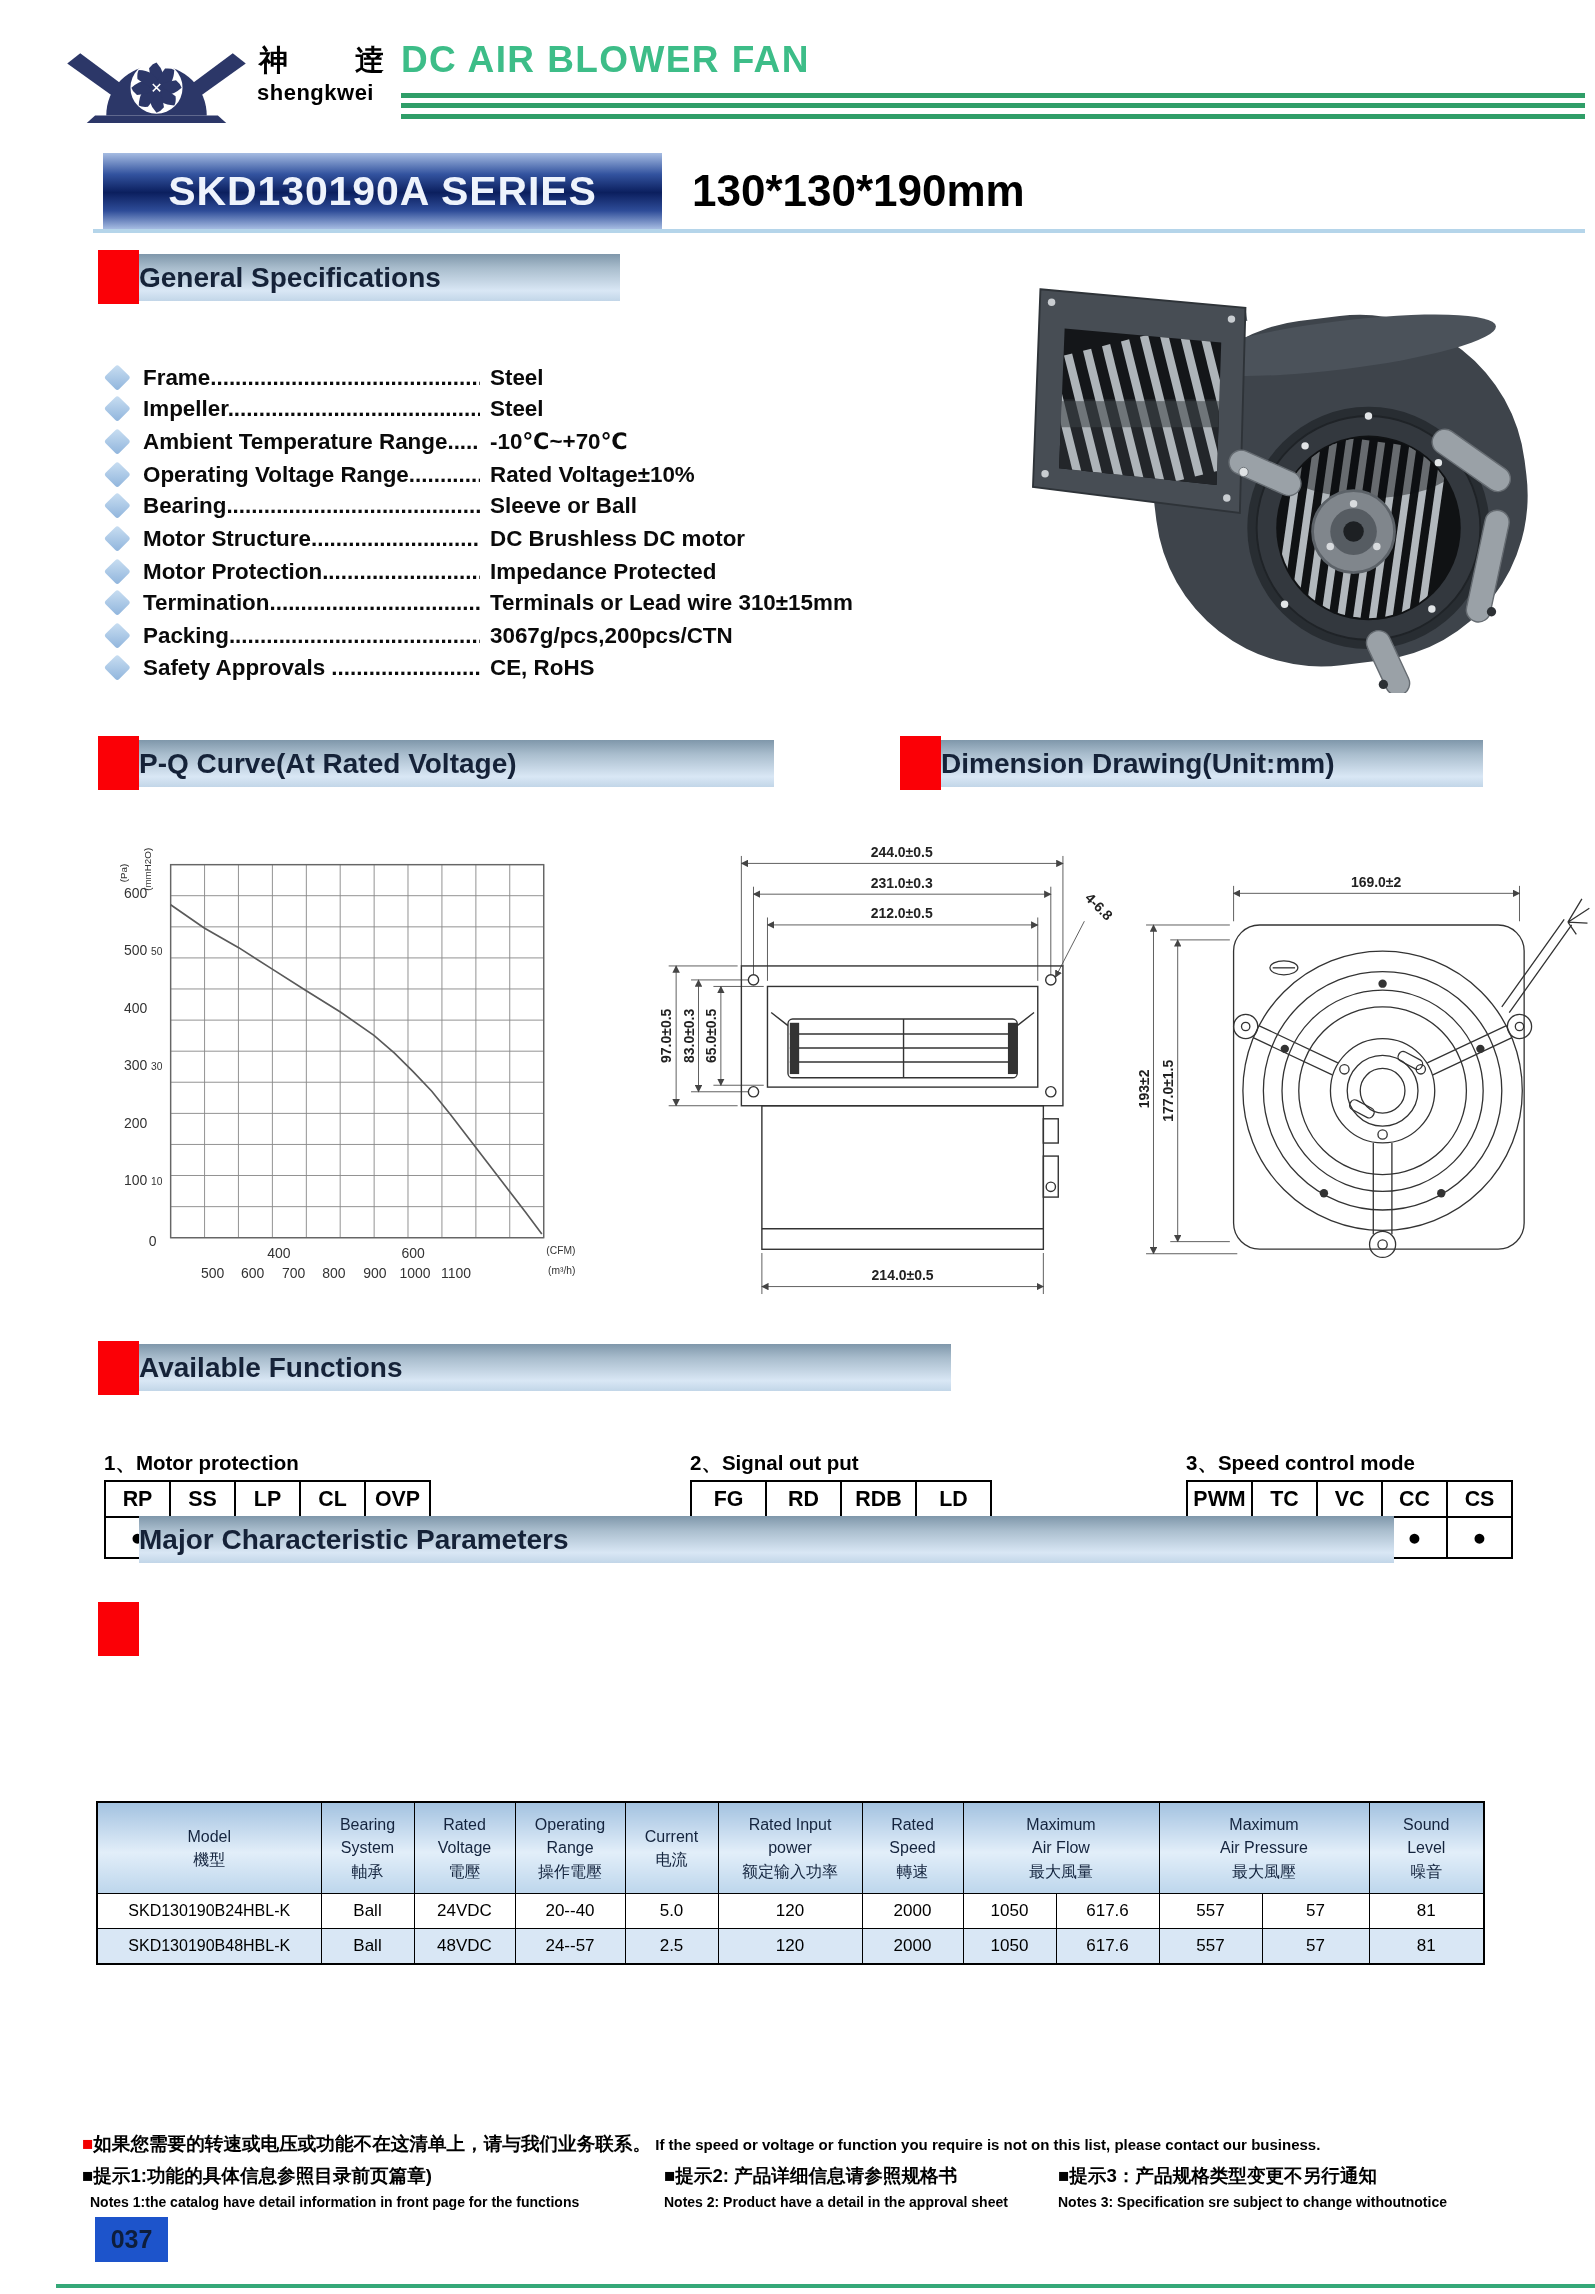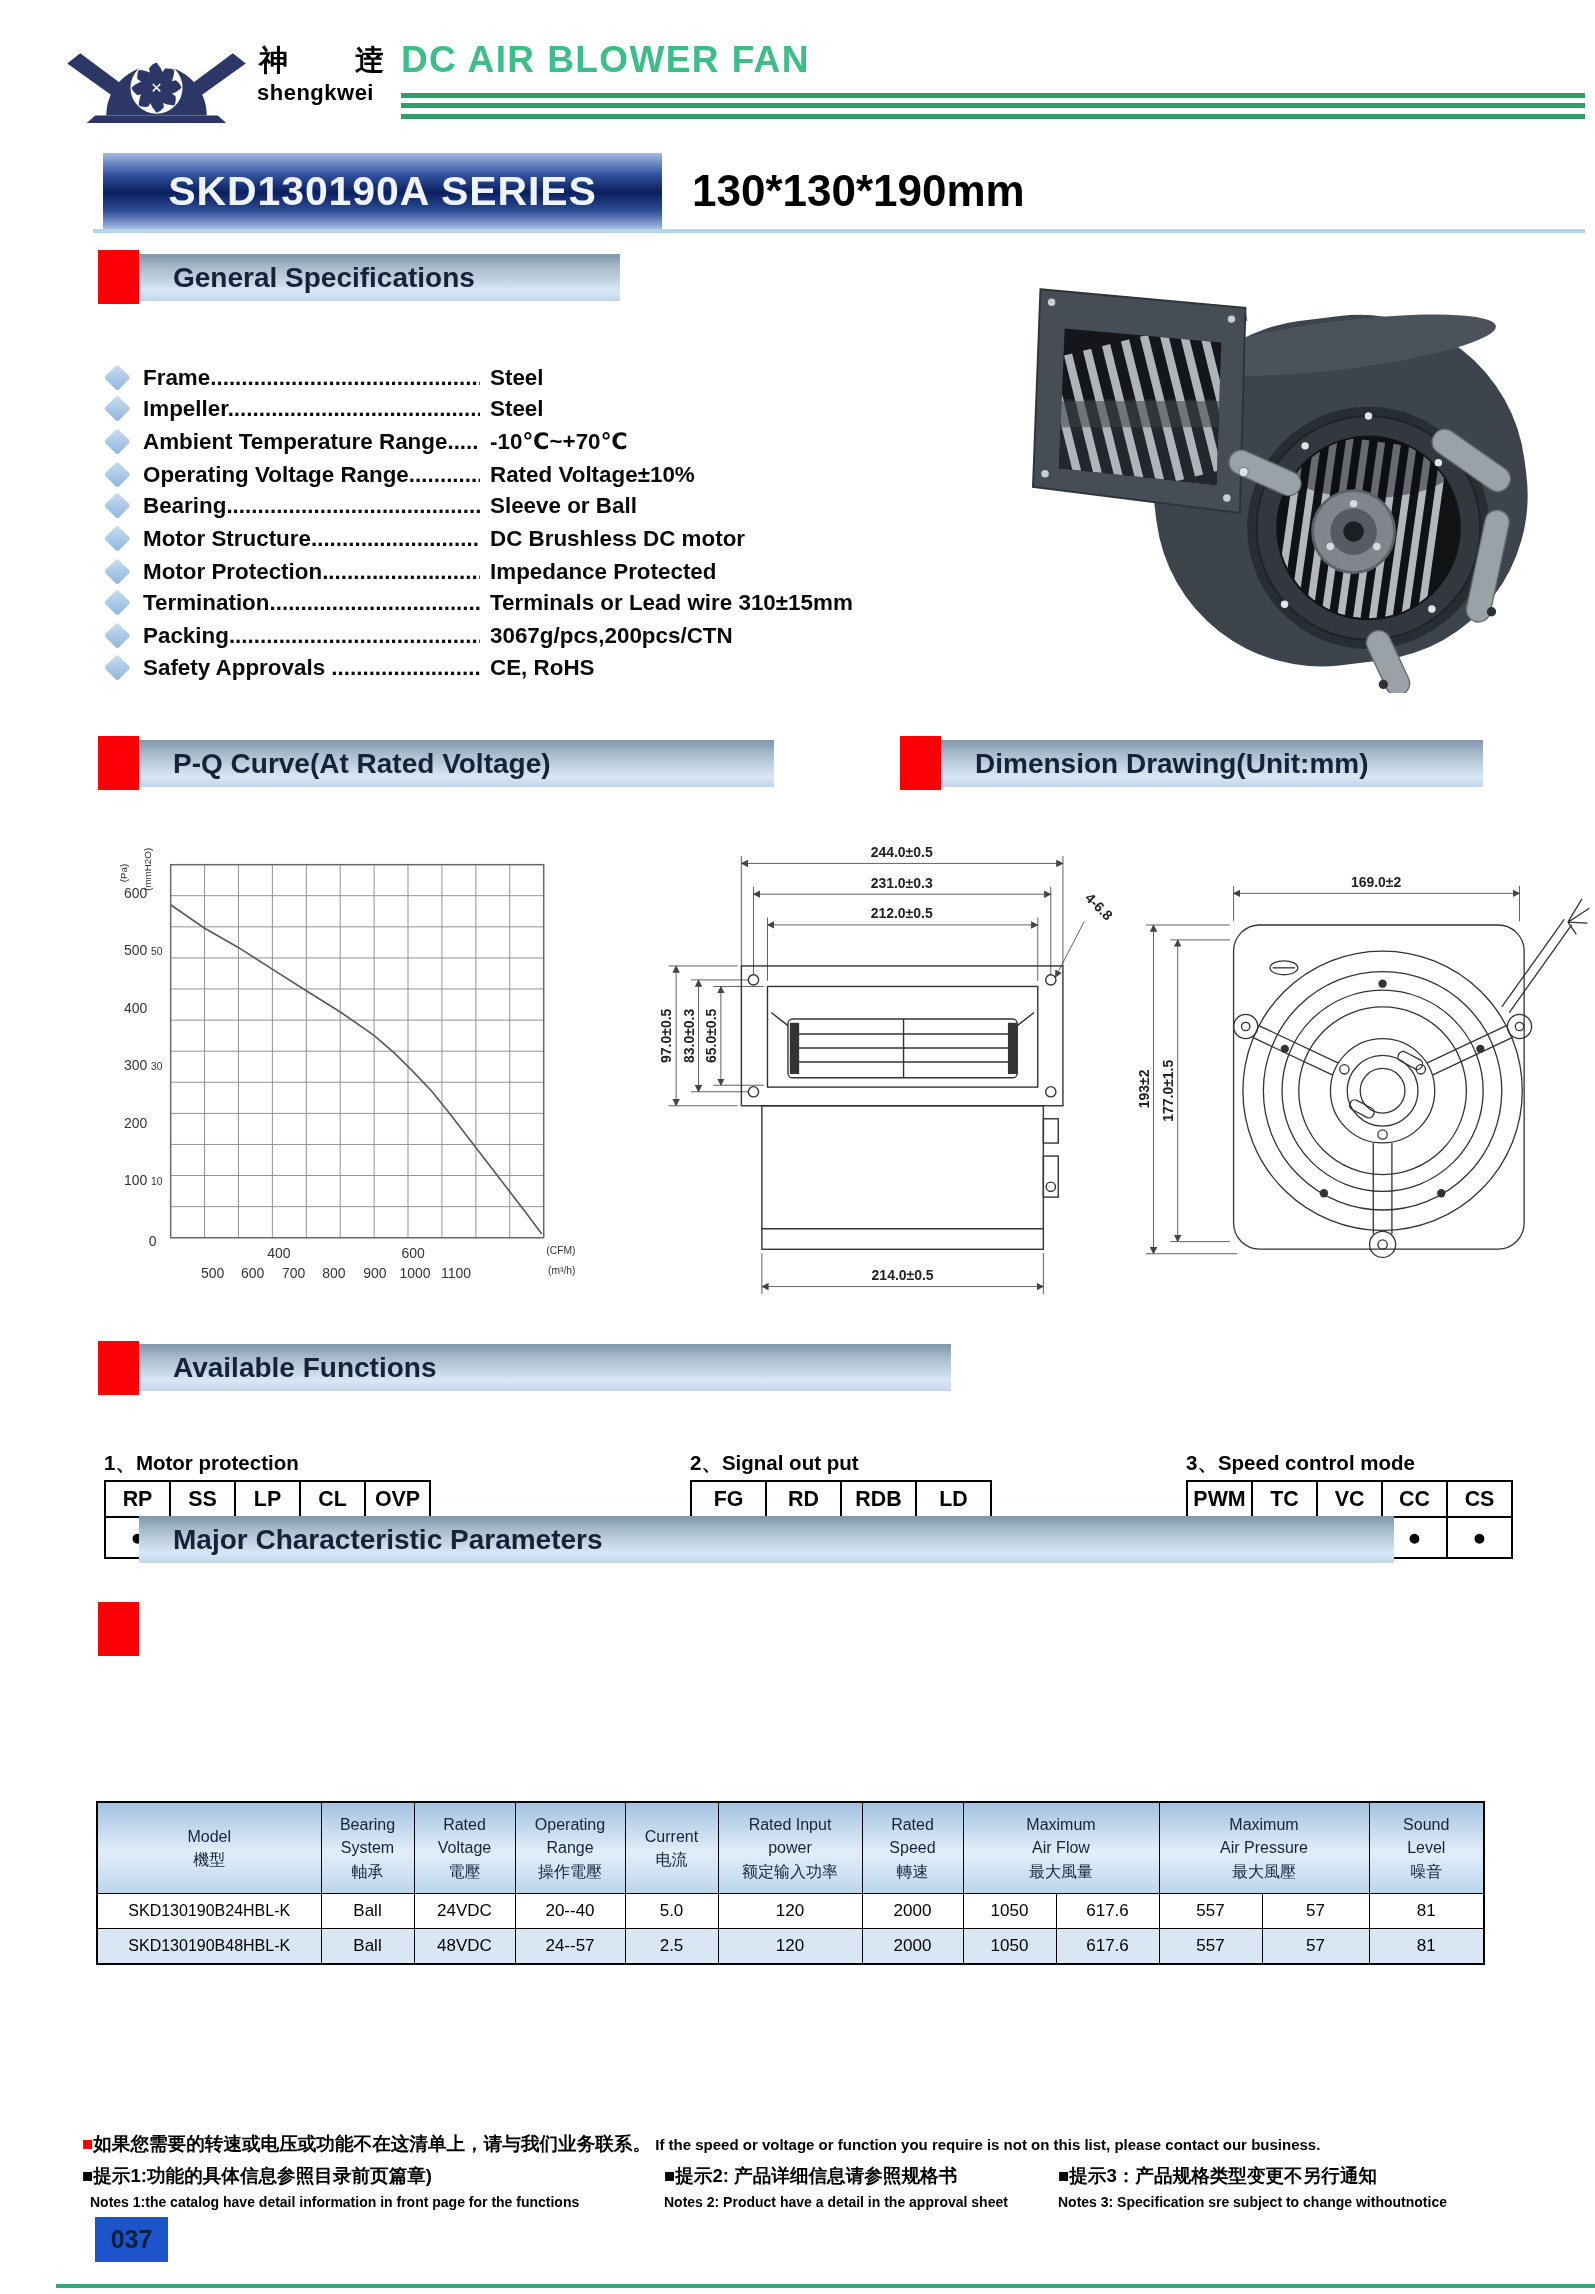--- a/index.html
+++ b/index.html
@@ -19,21 +19,21 @@
   .series-banner{left:103px;top:153px;width:559px;height:76px;
       background:linear-gradient(180deg,#a6bce2 0%,#33539f 28%,#0b1f5e 52%,#2e4c98 76%,#a6bce2 100%);
       display:flex;align-items:center;justify-content:center;
       font-size:41px;font-weight:bold;color:#eef3fc;letter-spacing:0.9px;}
   .series-size{left:692px;top:153px;height:76px;line-height:76px;font-size:44px;font-weight:bold;color:#000;}
 
   
   .sec-red{width:41px;height:54px;background:#fb0006;}
   .sec-bar{height:47px;line-height:47px;
       background:linear-gradient(180deg,#7f97aa 0%,#a9bdcd 30%,#d9e7f5 78%,#c2d6e8 100%);
-      font-size:28px;font-weight:bold;color:#152238;padding-left:34px;box-sizing:border-box;}
+      font-size:28px;font-weight:bold;color:#152238;box-sizing:border-box;}
 
   
   .spec-row{left:93px;width:858px;height:32px;line-height:32px;font-size:22.4px;font-weight:bold;color:#0a0a0a;}
   .spec-diamond{position:absolute;left:15px;top:5.6px;width:18.6px;height:18.6px;border-radius:2.8px;
       background:linear-gradient(135deg,#cadff2,#8fb4dc);transform:rotate(45deg);}
   .spec-text{position:absolute;left:50px;width:337px;overflow:hidden;white-space:nowrap;}
   .spec-value{position:absolute;left:397px;white-space:nowrap;}
 
   
   .fn-title{font-size:20.5px;font-weight:bold;color:#000;}

